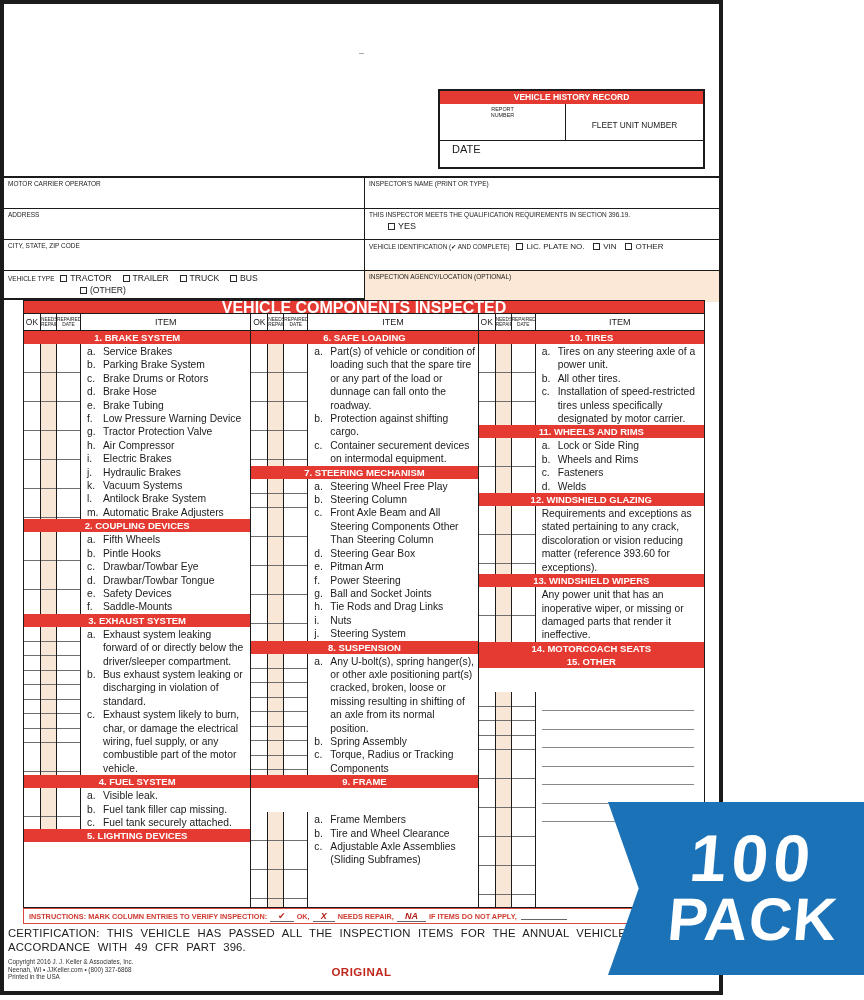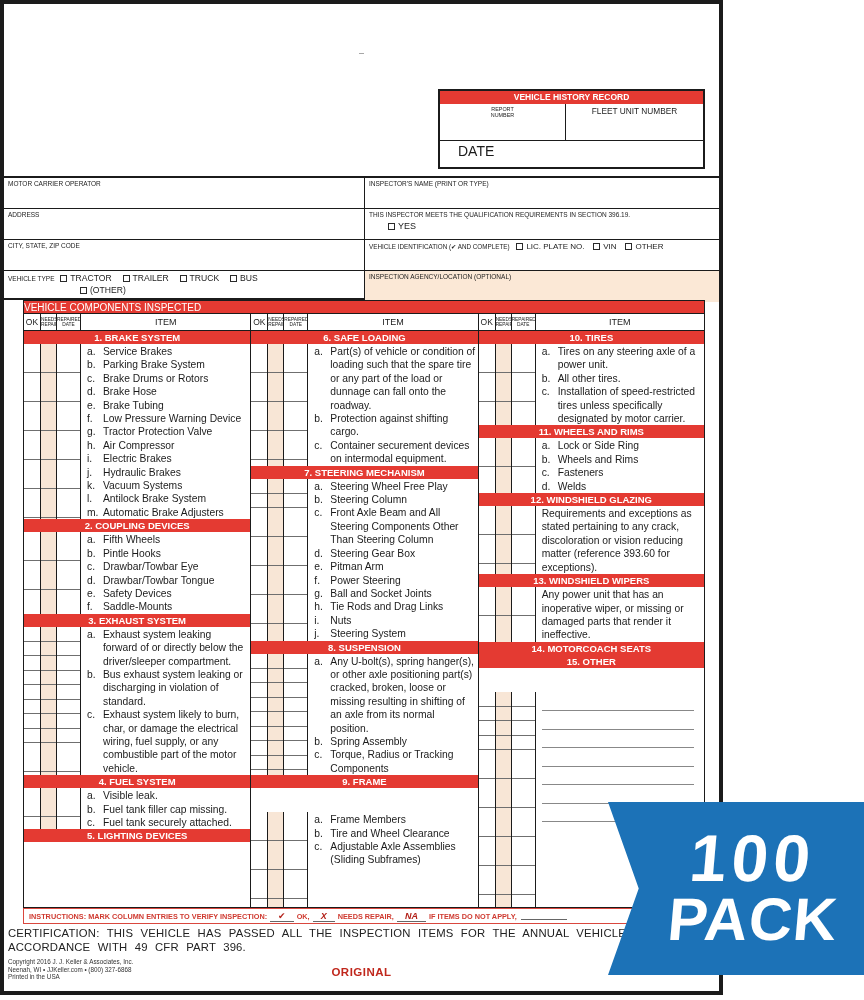--- a/index.html
+++ b/index.html
@@ -23,43 +23,43 @@
   .page-title{
     position:absolute;top:56px;left:0;width:100%;text-align:center;
     font-size:17.5px;font-weight:bold;letter-spacing:-0.2px;
   }
   
   .history{position:absolute;left:434px;top:85px;width:267px;border:2px solid var(--ink);background:#fff;}
   .hhead{height:13px;background:var(--red);color:#fff;text-align:center;font-weight:bold;font-size:8.5px;line-height:13px;}
   .hrow1{display:flex;height:37px;border-bottom:1px solid var(--ink);}
   .hc1{width:126px;border-right:1px solid var(--ink);text-align:center;padding-top:2px;}
   .hc1 span{display:block;width:36px;margin:0 auto;font-size:5.4px;line-height:6px;}
-  .hc2{flex:1;text-align:center;font-size:8.3px;padding-top:2px;}
-  .hrow2{height:26px;font-size:14px;padding:2px 18px;}
+  .hc2{flex:1;text-align:center;font-size:8.3px;padding-top:16px;}
+  .hrow2{height:26px;font-size:11px;padding:2px 12px;}
   
   .fields{
     position:absolute;left:0;top:172px;width:715px;height:124px;
     display:grid;grid-template-columns:360px 1fr;grid-auto-rows:31px;
     border-top:2px solid var(--ink);border-bottom:2px solid var(--ink);
   }
   .fcell{border-bottom:1px solid var(--ink);padding:2px 4px;font-size:6.5px;overflow:hidden;}
   .fcell.rt{border-left:1px solid var(--ink);}
   .fcell.last{border-bottom:none;}
   .fcell .opt{font-size:8.6px;margin-right:9px;white-space:nowrap;}
   .cb{display:inline-block;width:7px;height:7px;border:1px solid #2a2a2a;vertical-align:-1px;margin-right:3px;background:#fff;}
   .yes-line{margin:3px 0 0 19px;font-size:9px;}
   .vt-line2{margin:2px 0 0 72px;}
   .idrow .lbl{font-size:6.3px;margin-right:5px;}
   .idrow .opt{font-size:8px;margin-right:7px;}
   .agency{background:#fbe8d6;}
   
   .ctable{position:absolute;left:19px;top:296px;width:682px;}
   .banner{
-    height:13px;background:var(--red);color:#fff;text-align:left;
-    font-weight:normal;font-size:10px;line-height:13px;border:1px solid var(--ink);border-bottom:none;
+    height:13px;background:var(--red);color:#fff;text-align:center;
+    font-weight:bold;font-size:16px;line-height:13px;border:1px solid var(--ink);border-bottom:none;
   }
   .thead{display:flex;height:17px;border:1px solid var(--ink);border-bottom:none;}
   .thcol{width:227.33px;display:flex;border-right:1px solid var(--ink);}
   .thcol:last-child{border-right:none;width:225.33px;}
   .th{border-right:1px solid var(--ink);text-align:center;overflow:hidden;}
   .th-ok{width:17px;font-size:8.5px;line-height:17px;}
   .th-nr,.th-rd{font-size:4.8px;line-height:5.2px;padding-top:3px;}
   .th-nr{width:16px;}
   .th-rd{width:24px;}
   .th-item{flex:1;border-right:none;font-size:9px;line-height:17px;font-weight:normal;}

